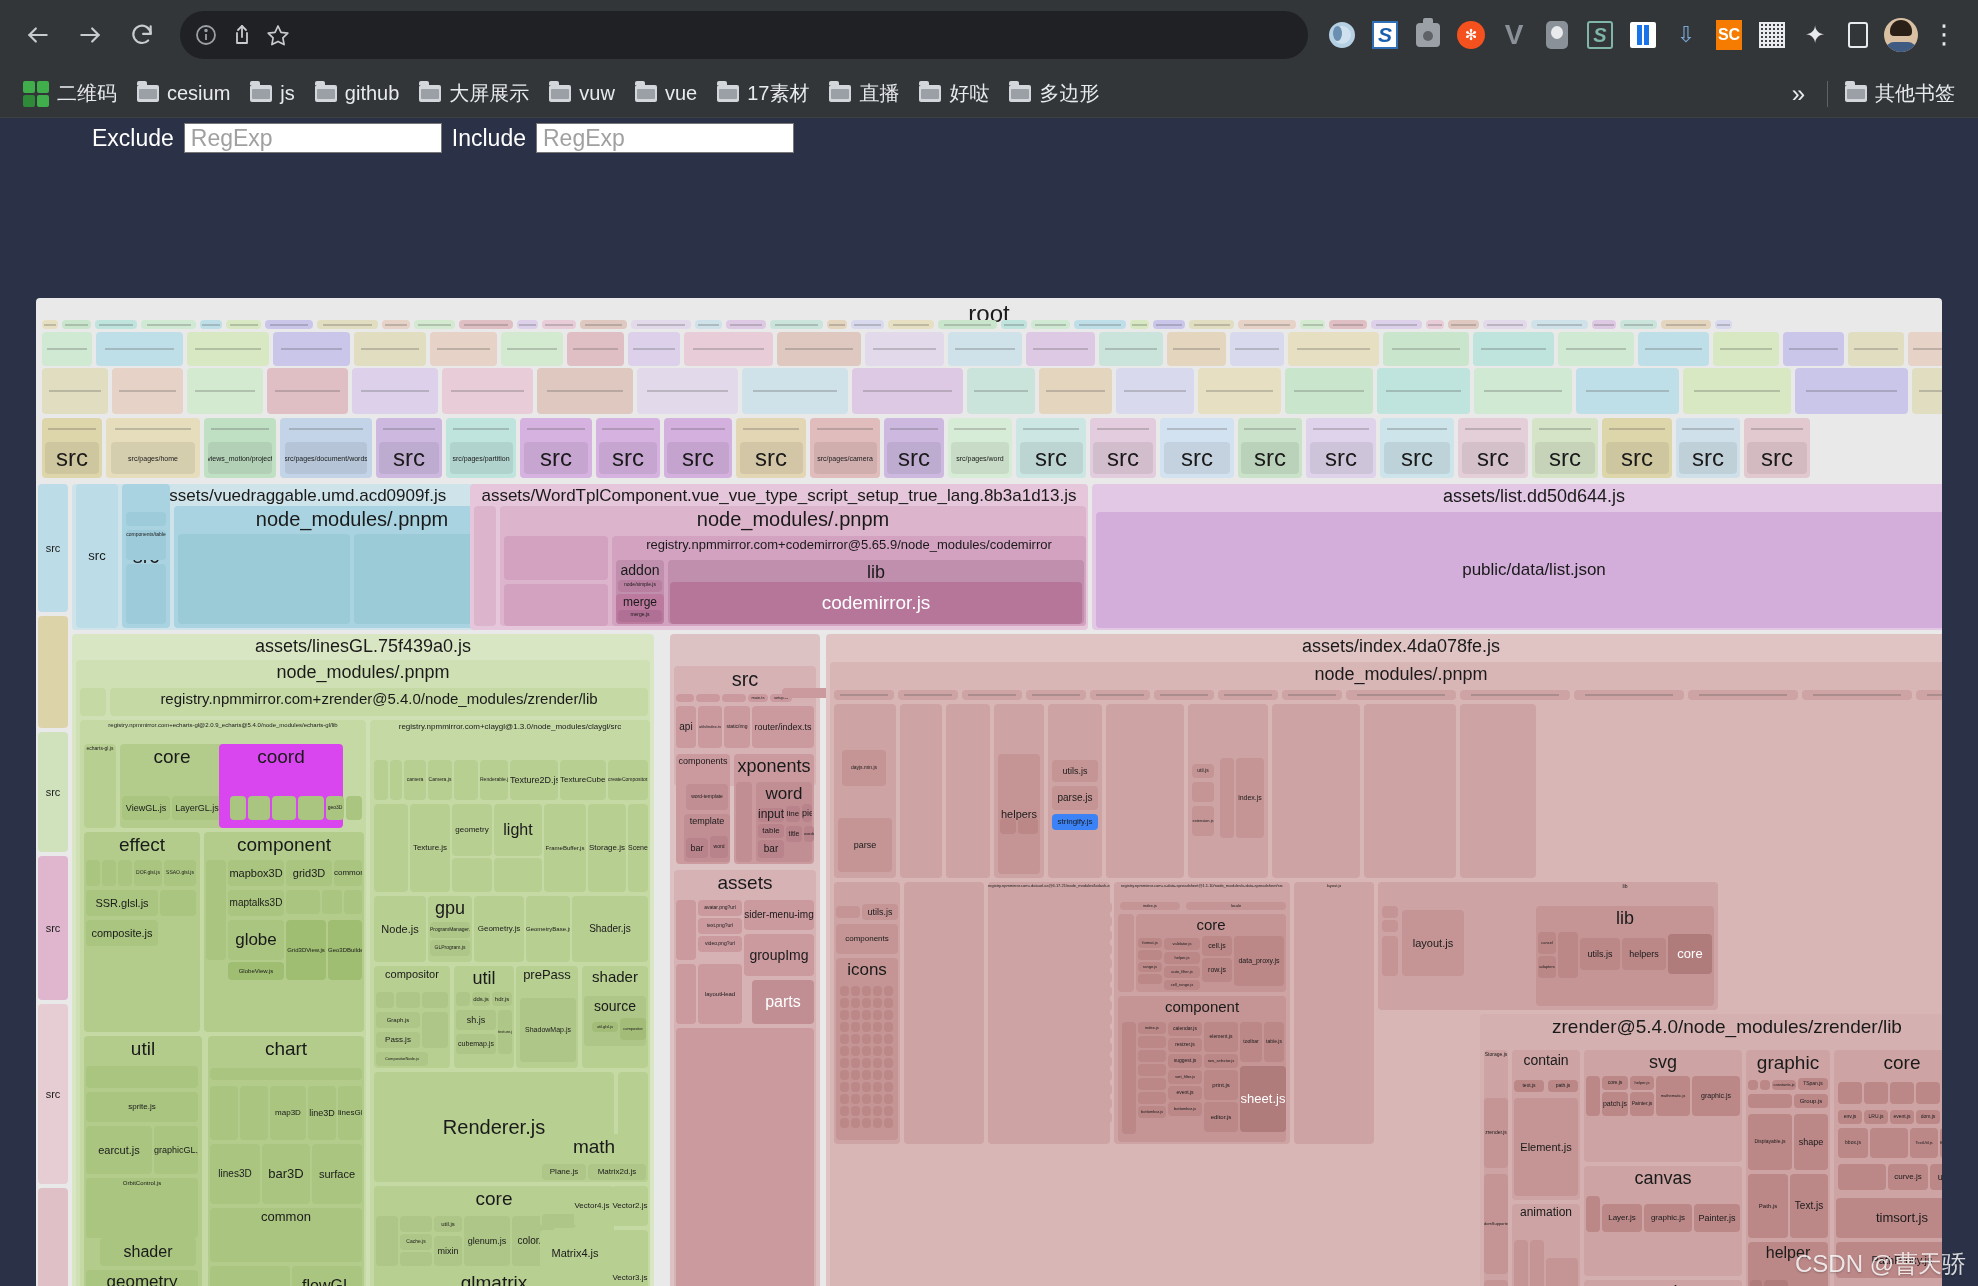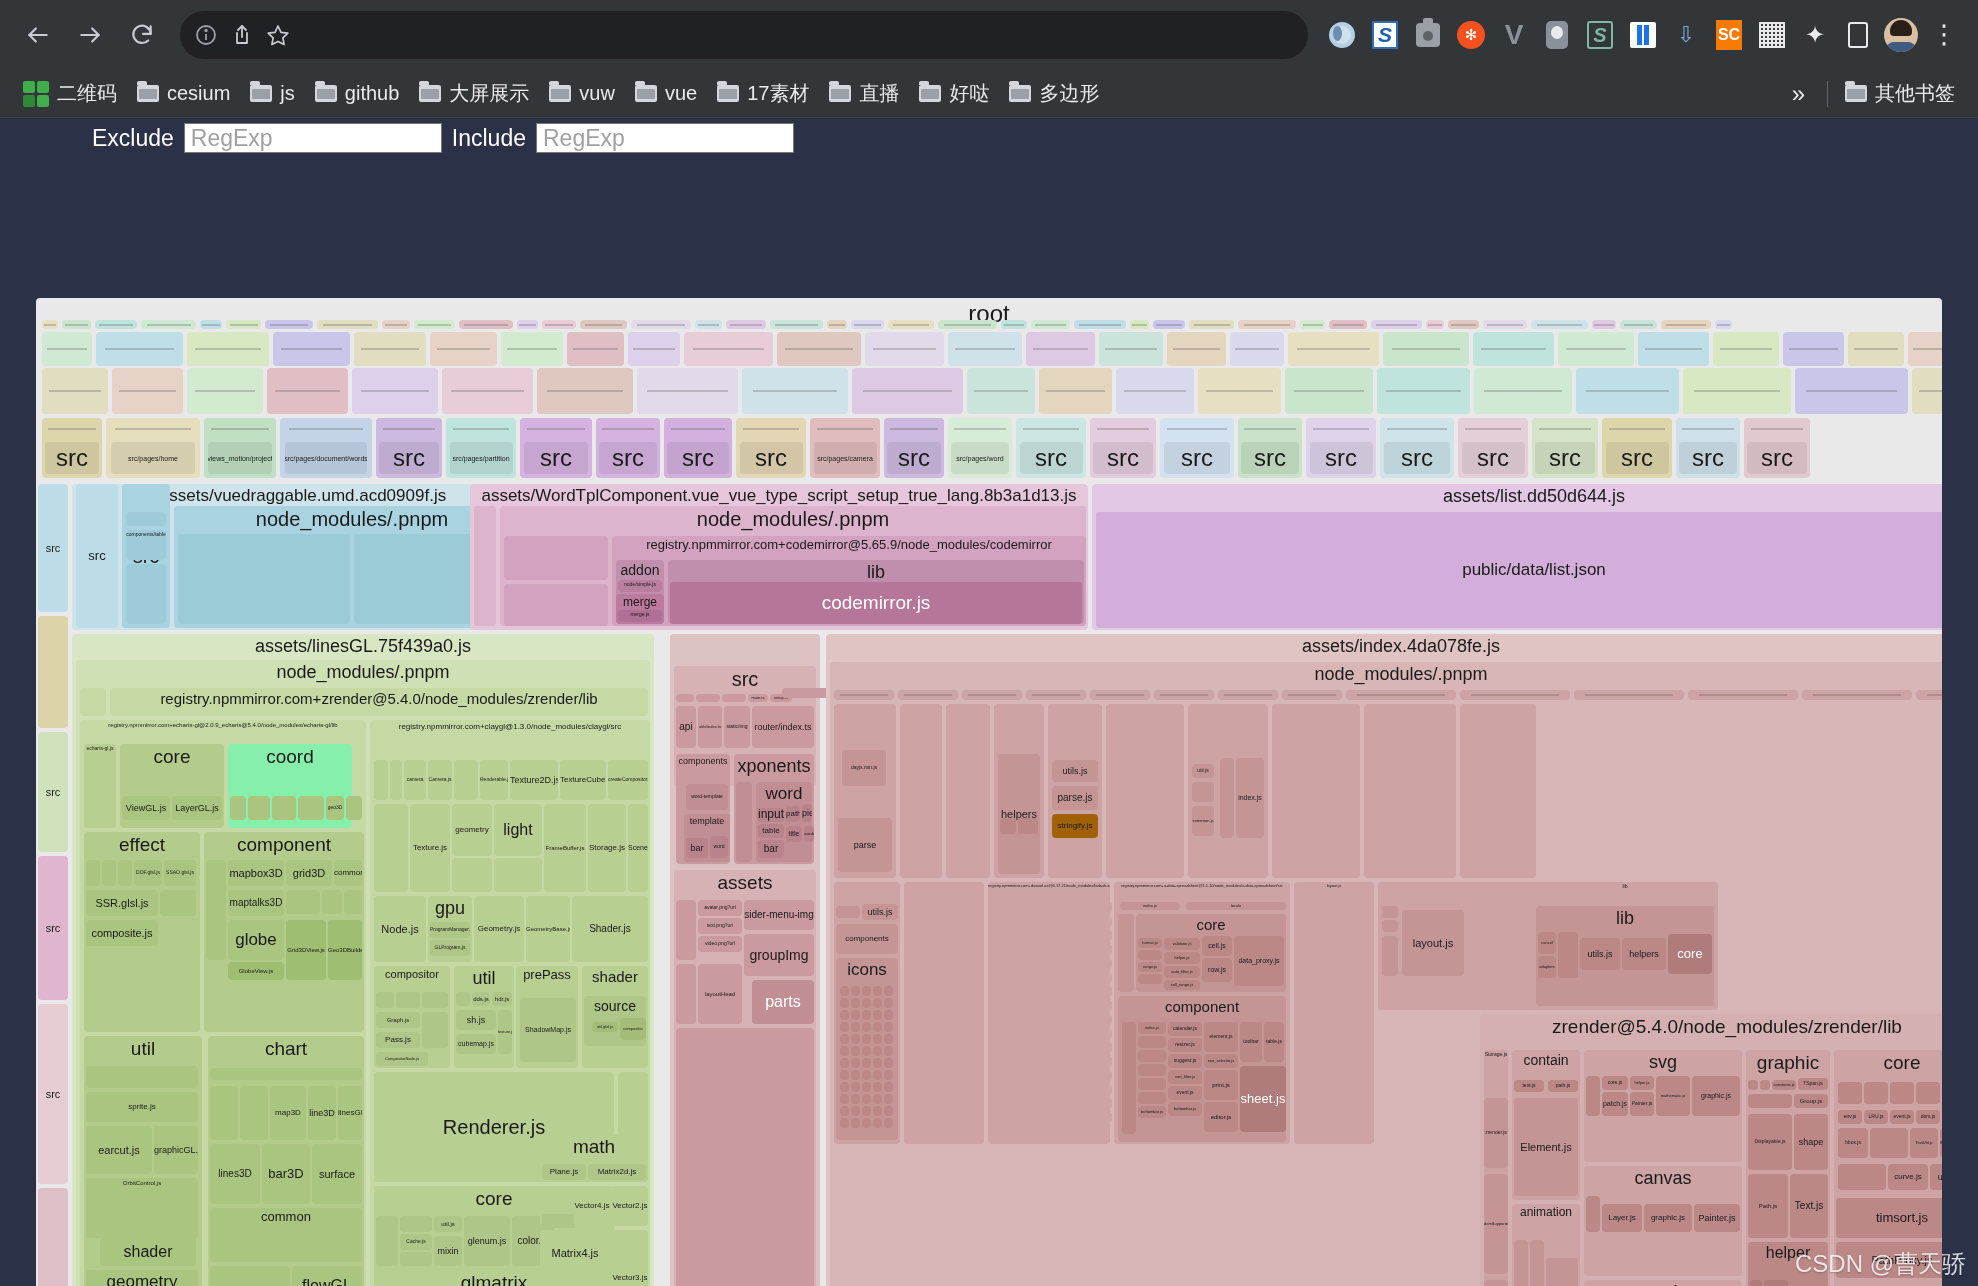--- a/index.html
+++ b/index.html
@@ -769,21 +769,21 @@
         </div>
         <div class="node" style="left: 84px; top: 446px; width: 104px; height: 84px; background: rgb(179, 204, 140);">
           <div class="lbl" style="font-size: 19px;">core</div>
         </div>
         <div class="node mid" style="left: 86px; top: 498px; width: 48px; height: 24px; background: rgb(169, 197, 127);">
           <div class="lbl" style="font-size: 9px;">ViewGL.js</div>
         </div>
         <div class="node mid" style="left: 136px; top: 498px; width: 50px; height: 24px; background: rgb(169, 197, 127);">
           <div class="lbl" style="font-size: 9px;">LayerGL.js</div>
         </div>
-        <div class="node" style="left: 192px; top: 446px; width: 124px; height: 84px; background: #86efac;">
+        <div class="node" style="left: 183px; top: 446px; width: 124px; height: 84px; background: #d946ef;">
           <div class="lbl" style="font-size: 19px;">coord</div>
         </div>
         <div class="node" style="left: 194px; top: 498px; width: 16px; height: 24px; background: rgb(169, 197, 127);"></div>
         <div class="node" style="left: 212px; top: 498px; width: 22px; height: 24px; background: rgb(169, 197, 127);"></div>
         <div class="node" style="left: 236px; top: 498px; width: 24px; height: 24px; background: rgb(169, 197, 127);"></div>
         <div class="node" style="left: 262px; top: 498px; width: 26px; height: 24px; background: rgb(169, 197, 127);"></div>
         <div class="node mid" style="left: 290px; top: 498px; width: 18px; height: 24px; background: rgb(169, 197, 127);">
           <div class="lbl" style="font-size: 5px;">geo3D</div>
         </div>
         <div class="node" style="left: 310px; top: 498px; width: 16px; height: 24px; background: rgb(169, 197, 127);"></div>
@@ -1109,21 +1109,21 @@
           <div class="lbl" style="font-size: 18px;">xponents</div>
         </div>
         <div class="node" style="left: 700px; top: 484px; width: 16px; height: 80px; background: rgb(192, 142, 147);"></div>
         <div class="node" style="left: 720px; top: 484px; width: 56px; height: 80px; background: rgb(192, 142, 147);">
           <div class="lbl" style="font-size: 17px;">word</div>
         </div>
         <div class="node mid" style="left: 722px; top: 510px; width: 26px; height: 14px; background: rgb(184, 131, 138);">
           <div class="lbl" style="font-size: 12px;">input</div>
         </div>
         <div class="node mid" style="left: 750px; top: 508px; width: 14px; height: 16px; background: rgb(184, 131, 138);">
-          <div class="lbl" style="font-size: 8px;">path</div>
+          <div class="lbl" style="font-size: 8px;">line</div>
         </div>
         <div class="node mid" style="left: 766px; top: 506px; width: 10px; height: 18px; background: rgb(184, 131, 138);">
           <div class="lbl" style="font-size: 9px;">pie</div>
         </div>
         <div class="node mid" style="left: 722px; top: 526px; width: 26px; height: 14px; background: rgb(184, 131, 138);">
           <div class="lbl" style="font-size: 8px;">table</div>
         </div>
         <div class="node mid" style="left: 722px; top: 542px; width: 26px; height: 18px; background: rgb(184, 131, 138);">
           <div class="lbl" style="font-size: 10px;">bar</div>
         </div>
@@ -1223,21 +1223,21 @@
         </div>
         <div class="node" style="left: 964px; top: 520px; width: 16px; height: 16px; background: rgb(187, 135, 135);"></div>
         <div class="node" style="left: 982px; top: 520px; width: 20px; height: 16px; background: rgb(187, 135, 135);"></div>
         <div class="node" style="left: 1012px; top: 406px; width: 54px; height: 174px; background: rgb(205, 163, 163);"></div>
         <div class="node mid" style="left: 1016px; top: 462px; width: 46px; height: 22px; background: rgb(197, 149, 149);">
           <div class="lbl" style="font-size: 9px;">utils.js</div>
         </div>
         <div class="node mid" style="left: 1016px; top: 488px; width: 46px; height: 24px; background: rgb(197, 149, 149);">
           <div class="lbl" style="font-size: 10px;">parse.js</div>
         </div>
-        <div class="node mid" style="left: 1016px; top: 516px; width: 46px; height: 24px; background: #a16207;">
+        <div class="node mid" style="left: 1016px; top: 516px; width: 46px; height: 16px; background: #3b82f6;">
           <div class="lbl" style="font-size: 8px;">stringify.js</div>
         </div>
         <div class="node" style="left: 1070px; top: 406px; width: 78px; height: 174px; background: rgb(205, 163, 163);"></div>
         <div class="node" style="left: 1152px; top: 406px; width: 80px; height: 174px; background: rgb(205, 163, 163);"></div>
         <div class="node mid" style="left: 1156px; top: 466px; width: 22px; height: 14px; background: rgb(197, 149, 149);">
           <div class="lbl" style="font-size: 5px;">util.js</div>
         </div>
         <div class="node" style="left: 1156px; top: 484px; width: 22px; height: 20px; background: rgb(197, 149, 149);"></div>
         <div class="node mid" style="left: 1156px; top: 508px; width: 22px; height: 30px; background: rgb(197, 149, 149);">
           <div class="lbl" style="font-size: 4px;">extension.js</div>

